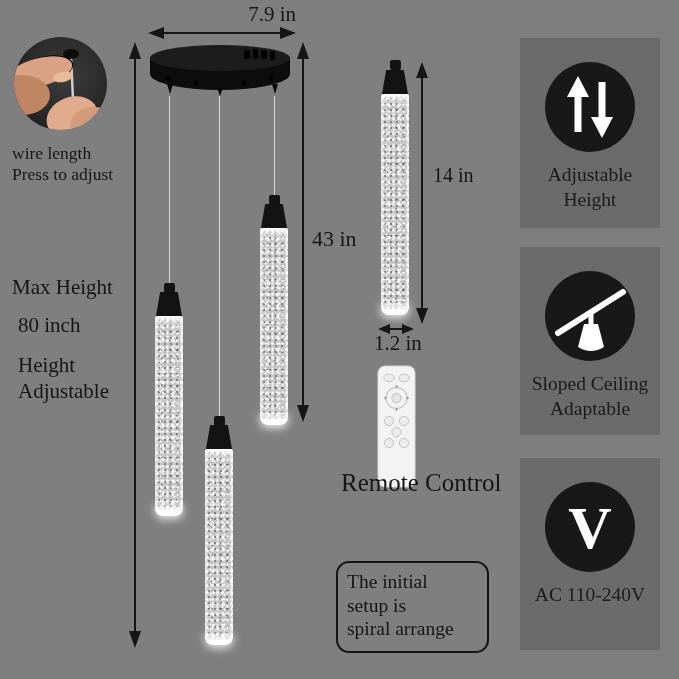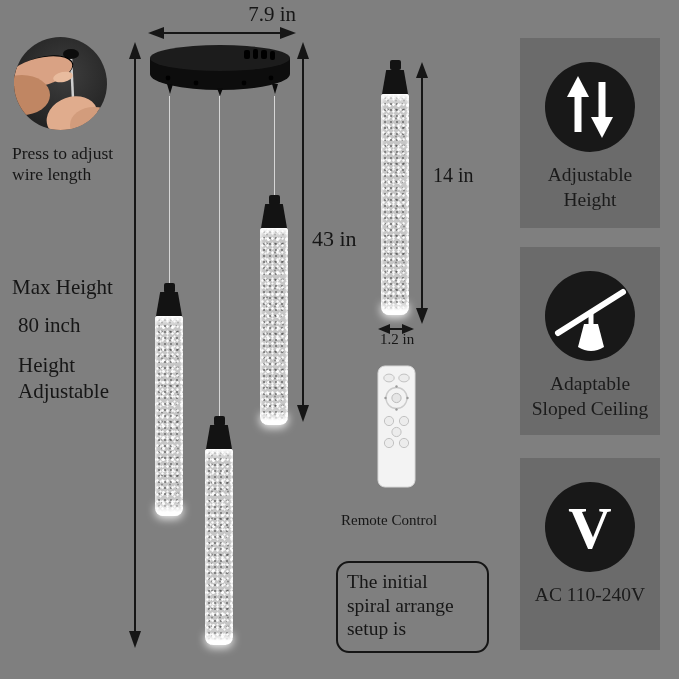--- a/index.html
+++ b/index.html
@@ -44,21 +44,21 @@
   }
   .tube::after{ 
     content:"";position:absolute;left:0;right:0;bottom:0;height:14px;
     background:linear-gradient(rgba(255,255,255,0), #ffffff 70%);
     border-radius:0 0 8px 8px;
     box-shadow:0 3px 9px rgba(255,255,255,.85);
   }
 
   
   .dim{font-size:21px;}
-  .small-dim{font-size:15px;margin-left:6px;}
+  .small-dim{font-size:21px;}
 
   
   .panel{
     position:absolute;left:520px;width:140px;
     background:var(--panel,#6b6b6b);
     text-align:center;
   }
   .icon-circle{
     position:absolute;left:25px;top:24px;width:90px;height:90px;
     background:var(--icon-circle,#181818);border-radius:50%;
@@ -96,22 +96,22 @@
       <ellipse cx="57" cy="17" rx="8" ry="5" fill="#0c0c0c"></ellipse>
       <ellipse cx="28" cy="34" rx="32" ry="14" fill="#dca browns" transform="rotate(-14 28 34)"></ellipse>
       <ellipse cx="26" cy="35" rx="33" ry="14" fill="#d9a284" transform="rotate(-14 26 35)"></ellipse>
       <ellipse cx="8" cy="58" rx="28" ry="20" fill="#c08663"></ellipse>
       <ellipse cx="58" cy="80" rx="26" ry="20" fill="#e0ac8d" transform="rotate(-20 58 80)"></ellipse>
       <ellipse cx="80" cy="88" rx="24" ry="18" fill="#d29c7c"></ellipse>
       <ellipse cx="49" cy="40" rx="10" ry="5" fill="#e8bb9e" transform="rotate(-12 49 40)"></ellipse>
     </g>
   </svg>
   <div class="abs caption" style="left:12px;top:143px">
+    <div>wire length</div>
     <div>Press to adjust</div>
-    <div>wire length</div>
   </div>
 
   <div class="abs dim label" style="left:148px;top:2px;width:148px;text-align:right">7.9 in</div>
   <svg class="abs" style="left:148px;top:26px" width="148" height="14" viewBox="0 0 148 14">
     <line x1="13" y1="7" x2="135" y2="7" stroke="#161616" stroke-width="2"></line>
     <polygon points="0,7 16,1 16,13" fill="#161616"></polygon>
     <polygon points="148,7 132,1 132,13" fill="#161616"></polygon>
   </svg>
 
   <svg class="abs" style="left:148px;top:44px" width="144" height="54" viewBox="0 0 144 54">
@@ -189,26 +189,26 @@
     <circle cx="8.5" cy="33" r="1.2" fill="#9a9a9a"></circle>
     <circle cx="30.5" cy="33" r="1.2" fill="#9a9a9a"></circle>
     <circle cx="19.5" cy="21.5" r="1.2" fill="#9a9a9a"></circle>
     <circle cx="19.5" cy="44.5" r="1.2" fill="#9a9a9a"></circle>
     <circle cx="12" cy="56" r="4.6" fill="#ececec" stroke="#c2c2c2"></circle>
     <circle cx="27" cy="56" r="4.6" fill="#ececec" stroke="#c2c2c2"></circle>
     <circle cx="19.5" cy="67" r="4.6" fill="#ececec" stroke="#c2c2c2"></circle>
     <circle cx="12" cy="78" r="4.6" fill="#ececec" stroke="#c2c2c2"></circle>
     <circle cx="27" cy="78" r="4.6" fill="#ececec" stroke="#c2c2c2"></circle>
   </svg>
-  <div class="abs label" style="left:341px;top:512px;font-size:15px">Remote Control</div>
+  <div class="abs label" style="left:341px;top:469px;font-size:25px">Remote Control</div>
 
   <div class="note-box">
     <div>The initial</div>
+    <div>setup is</div>
     <div>spiral arrange</div>
-    <div>setup is</div>
   </div>
 
   <div class="panel" style="top:38px;height:190px">
     <div class="icon-circle">
       <svg width="90" height="90" viewBox="0 0 90 90">
         <line x1="33" y1="31" x2="33" y2="70" stroke="#ffffff" stroke-width="7"></line>
         <polygon points="33,14 22,35 44,35" fill="#ffffff"></polygon>
         <line x1="57" y1="20" x2="57" y2="59" stroke="#ffffff" stroke-width="7"></line>
         <polygon points="57,76 46,55 68,55" fill="#ffffff"></polygon>
       </svg>
@@ -221,22 +221,22 @@
 
   <div class="panel" style="top:247px;height:188px">
     <div class="icon-circle">
       <svg width="90" height="90" viewBox="0 0 90 90">
         <line x1="13" y1="62" x2="78" y2="21" stroke="#ffffff" stroke-width="6" stroke-linecap="round"></line>
         <line x1="46" y1="40" x2="46" y2="55" stroke="#ffffff" stroke-width="5"></line>
         <path d="M39 53 h14 l6 23 q-13 8 -26 0 z" fill="#ffffff"></path>
       </svg>
     </div>
     <div class="feature-text">
+      <div>Sloped Ceiling</div>
       <div>Adaptable</div>
-      <div>Sloped Ceiling</div>
     </div>
   </div>
 
   <div class="panel" style="top:458px;height:192px">
     <div class="icon-circle">
       <svg width="90" height="90" viewBox="0 0 90 90">
         <text x="45" y="66" text-anchor="middle" font-family="Liberation Serif, serif" font-size="60" font-weight="bold" fill="#ffffff">V</text>
       </svg>
     </div>
     <div class="feature-text">

